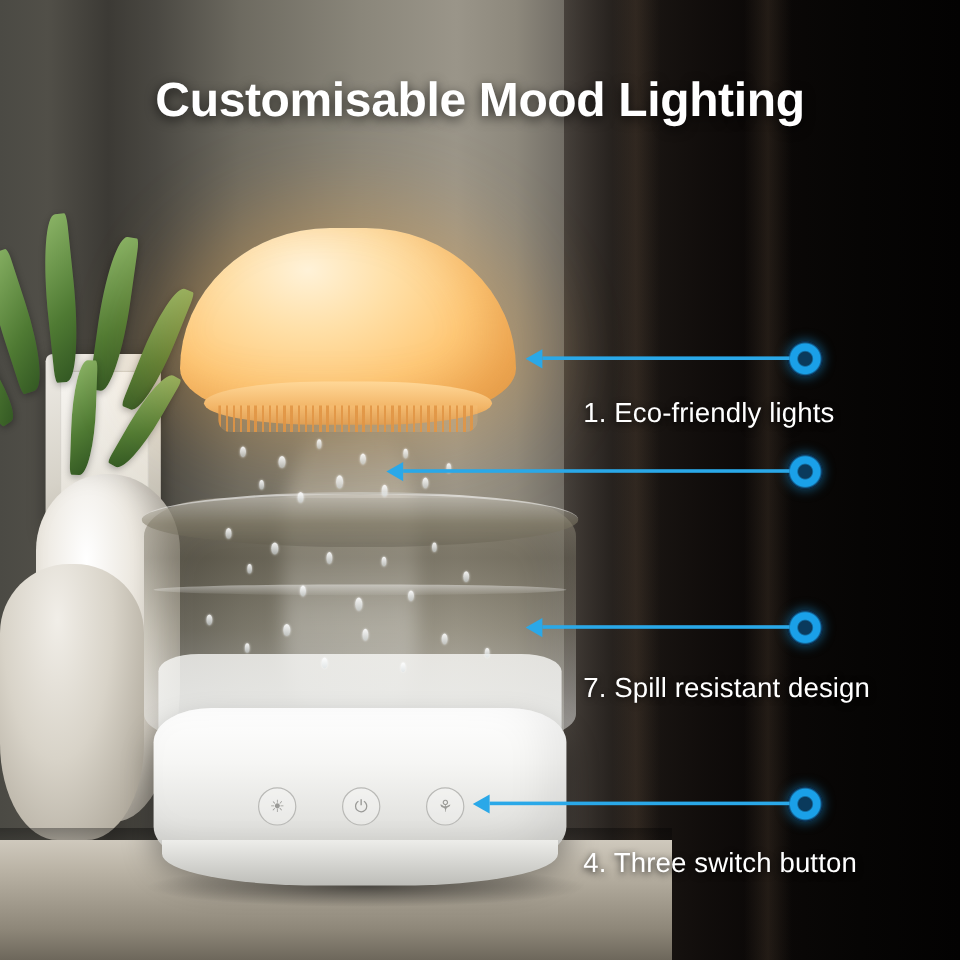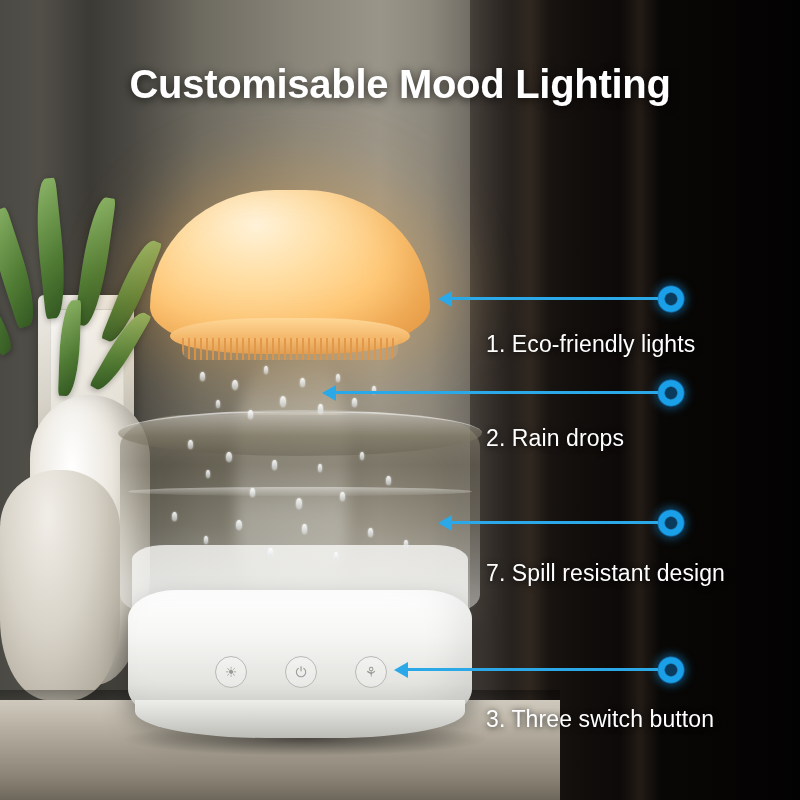--- a/index.html
+++ b/index.html
@@ -347,25 +347,24 @@
   <div class="title">Customisable Mood Lighting</div>
 
   <div class="dot" style="left:656px; top:284px;"></div>
   <div class="line" style="left:452px; top:297px; width:206px;"></div>
   <div class="arrow" style="left:438px; top:291px;"></div>
   <div class="callout-label" style="left:486px; top:331px;">1. Eco-friendly lights</div>
 
   <div class="dot" style="left:656px; top:378px;"></div>
   <div class="line" style="left:336px; top:391px; width:322px;"></div>
   <div class="arrow" style="left:322px; top:385px;"></div>
-  <div class="callout-label" style="left:486px; top:425px;">2. Rain drops</div>
 
   <div class="dot" style="left:656px; top:508px;"></div>
   <div class="line" style="left:452px; top:521px; width:206px;"></div>
   <div class="arrow" style="left:438px; top:515px;"></div>
   <div class="callout-label" style="left:486px; top:560px;">7. Spill resistant design</div>
 
   <div class="dot" style="left:656px; top:655px;"></div>
   <div class="line" style="left:408px; top:668px; width:250px;"></div>
   <div class="arrow" style="left:394px; top:662px;"></div>
-  <div class="callout-label" style="left:486px; top:706px;">3. Three switch button</div>
+  <div class="callout-label" style="left:486px; top:706px;">4. Three switch button</div>
 
 </div>
 
 </body></html>

